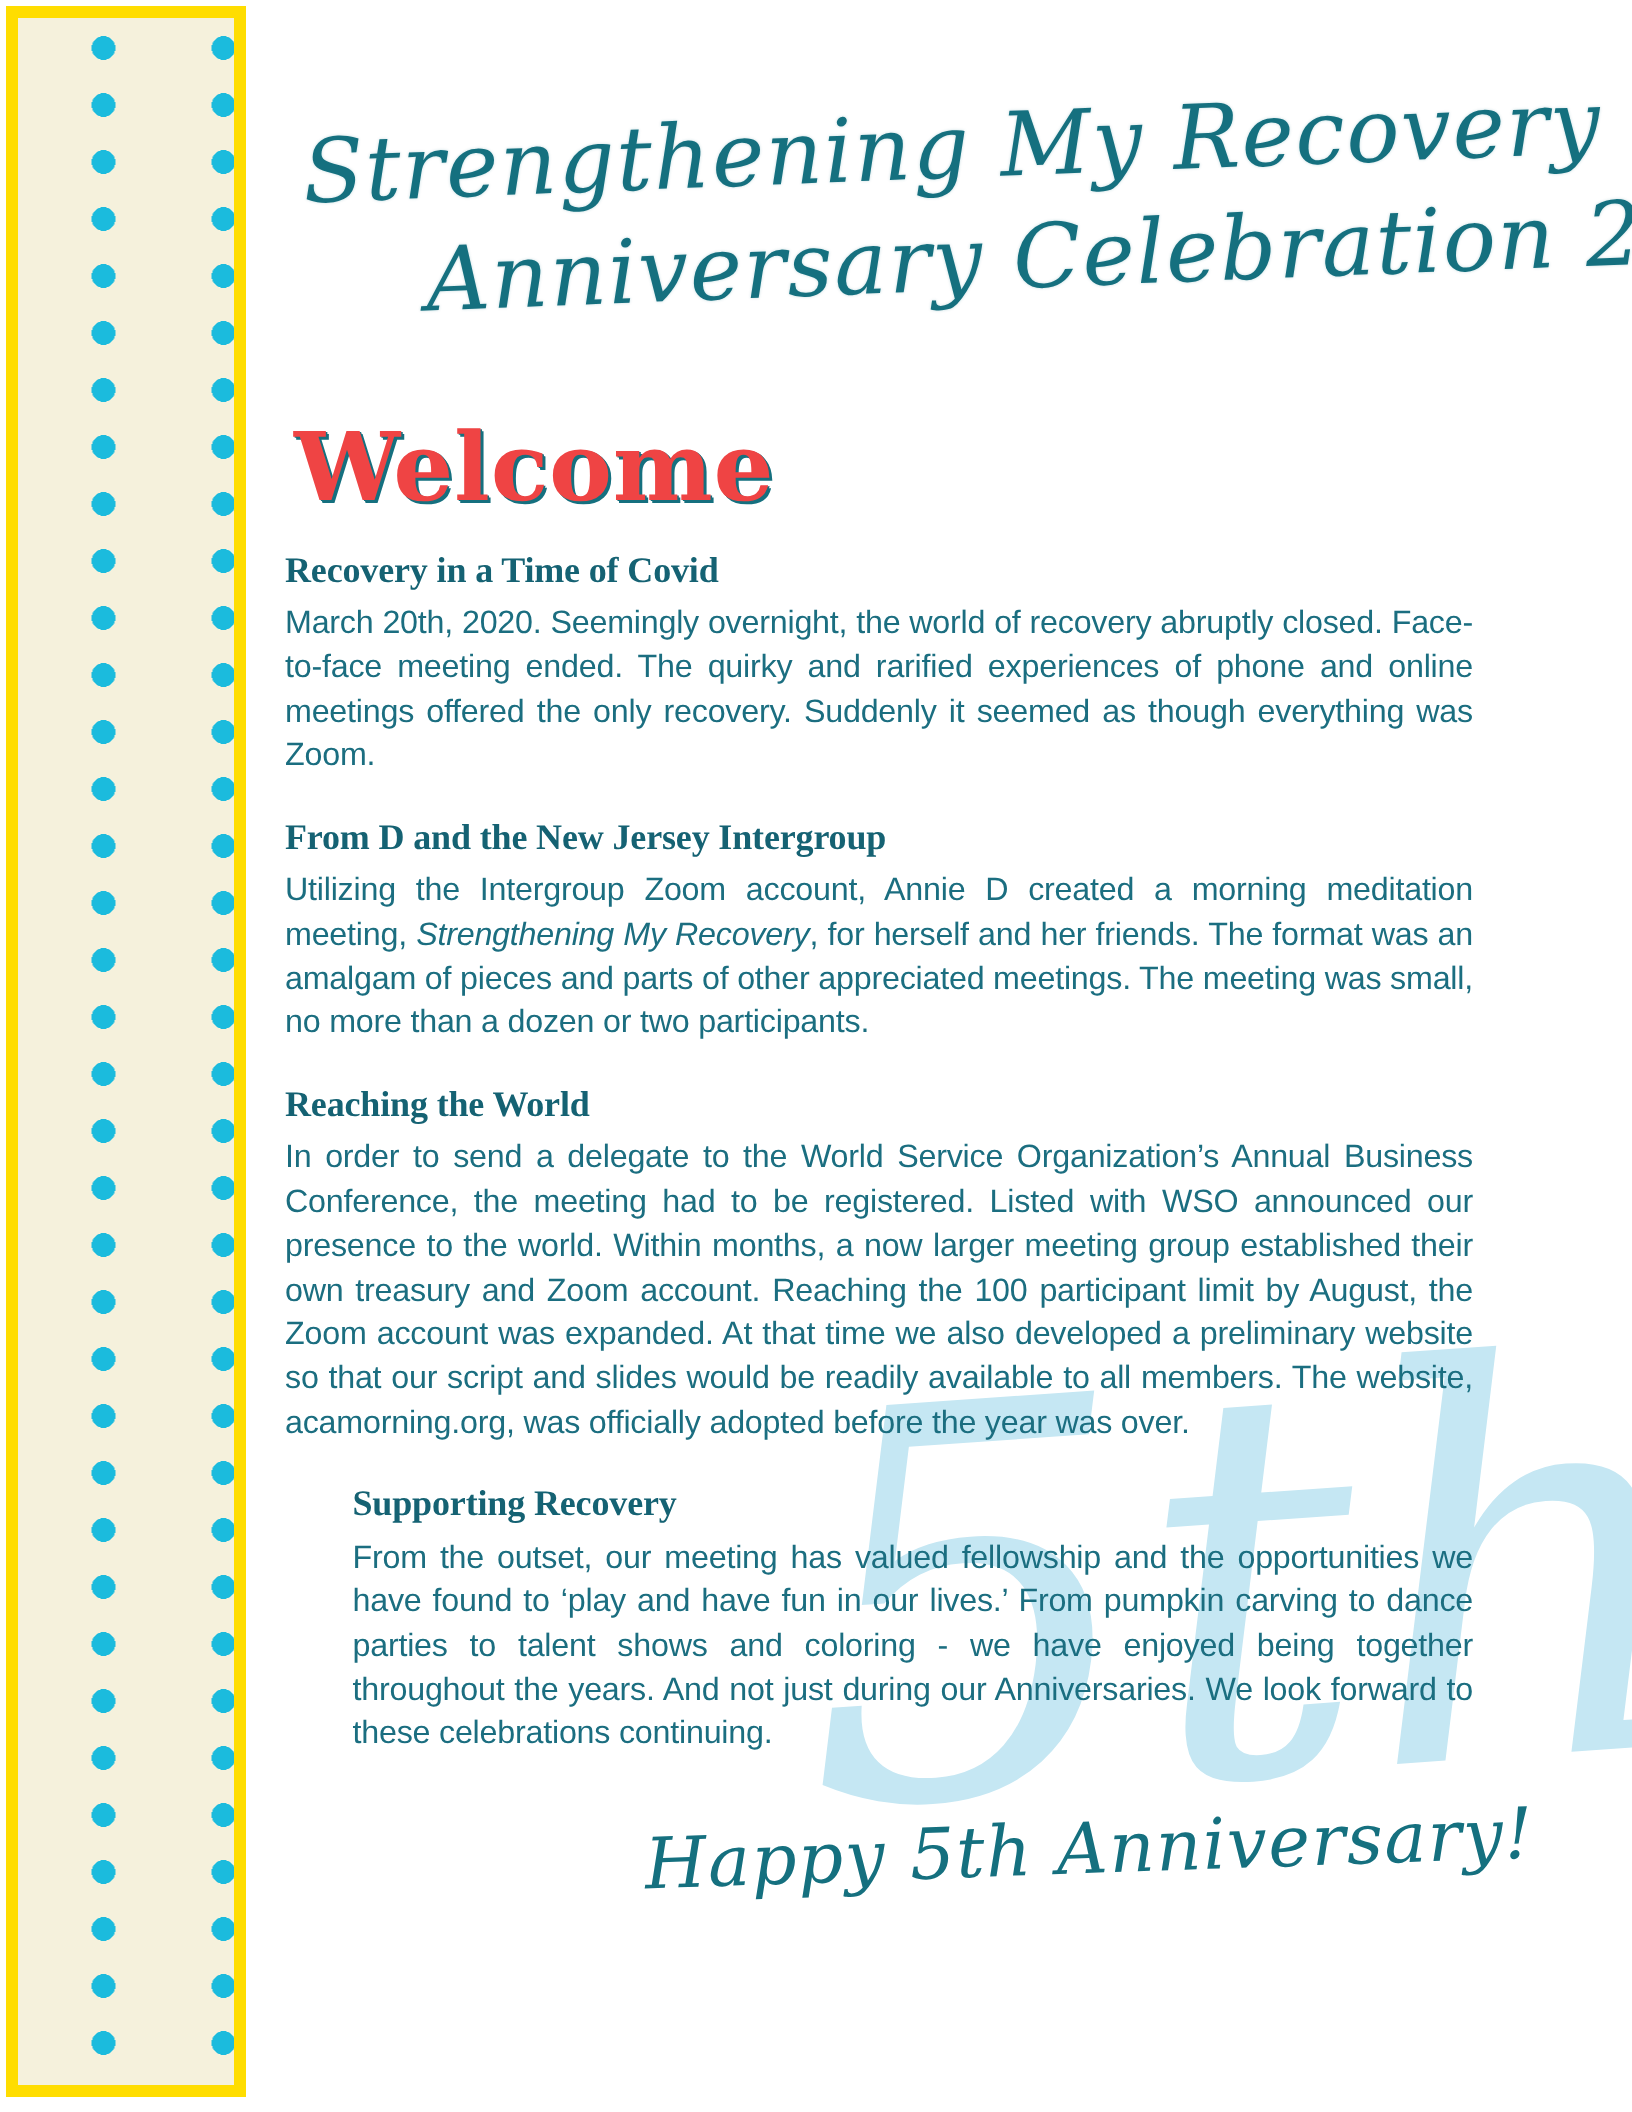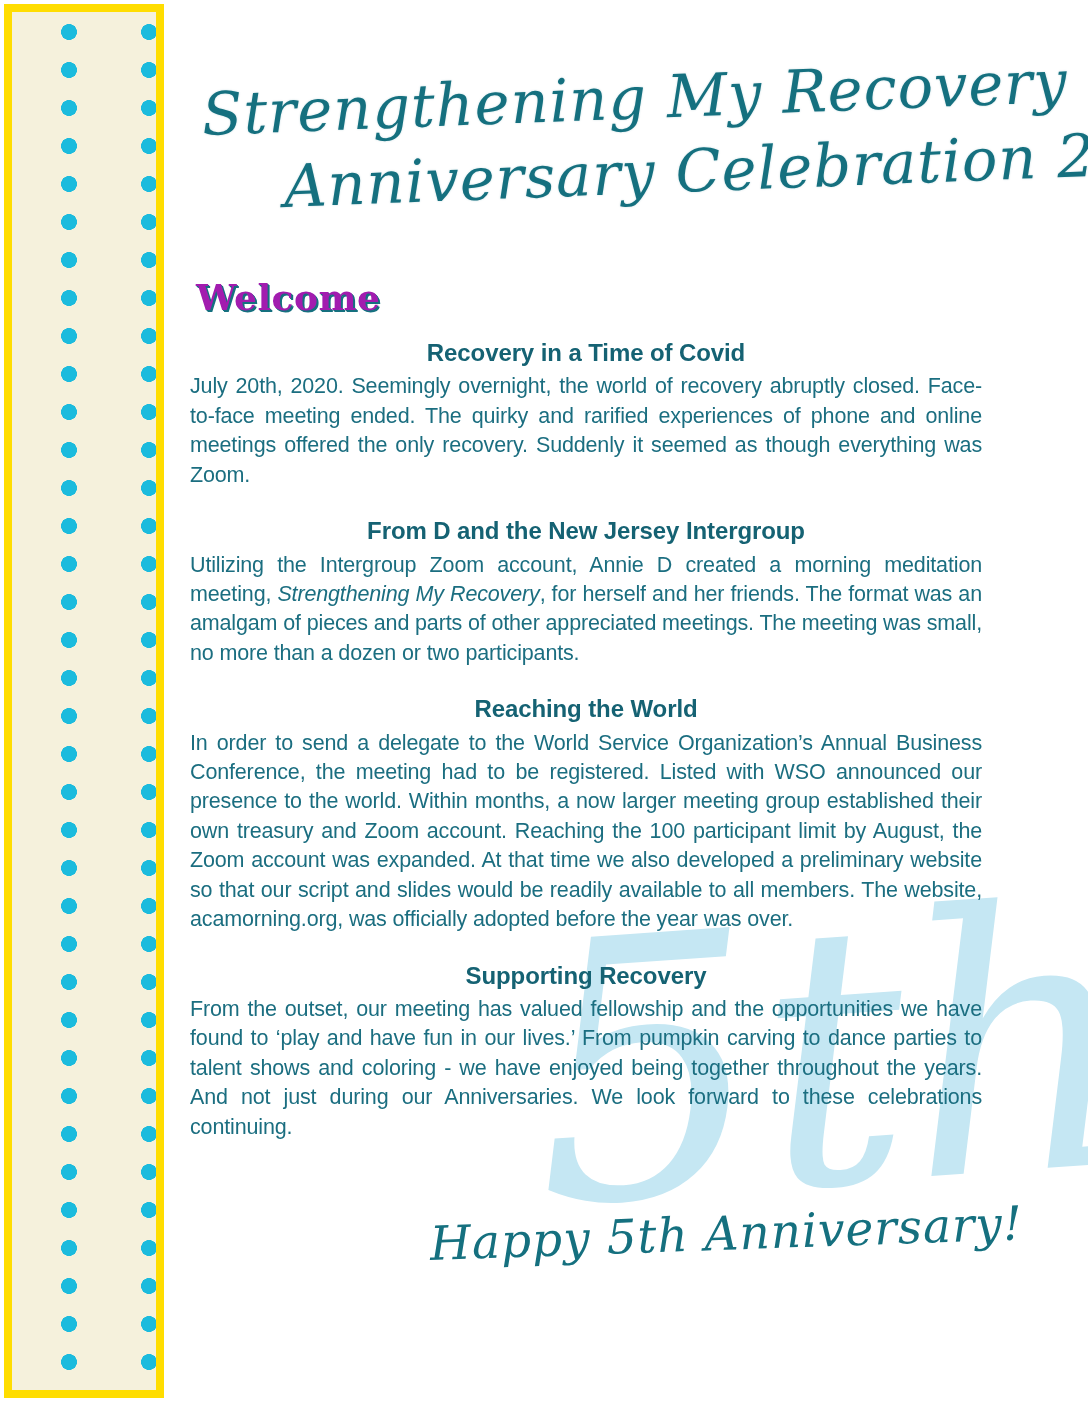--- a/index.html
+++ b/index.html
@@ -98,42 +98,41 @@
   
   .content {
     position: absolute;
     left: 190px;
     top: 278px;
     width: 792px;
     z-index: 2;
   }
 
   .welcome {
-    color: #a21caf;
+    color: #ef4444;
     font-family: "DejaVu Serif", serif;
     font-weight: 700;
-    font-size: 36px;
+    font-size: 63px;
     line-height: 1.06;
     letter-spacing: 0.5px;
     margin: 0 0 22px 6px;
     text-shadow: 2px 2px 0 #15707F, 1px 1px 0 #15707F;
   }
 
   .section { margin-bottom: 26px; }
-  .section:last-of-type { margin-bottom: 0; }
+  .section:last-of-type { margin-bottom: 0; margin-left: 45px; }
 
   .section-heading {
     color: #156273;
-    font-family: Liberation Sans, sans-serif;
+    font-family: Liberation Serif, serif;
     font-weight: 700;
     font-size: 24px;
     line-height: 1.22;
     margin: 0 0 5px 0;
     letter-spacing: -0.1px;
-    text-align: center;
   }
 
   .section-body {
     color: #1B6E80;
     font-family: "Liberation Sans", sans-serif;
     font-weight: 400;
     font-size: 21.5px;
     line-height: 1.37;
     text-align: justify;
     text-justify: inter-word;
@@ -174,21 +173,21 @@
   <div class="watermark">
     <div class="watermark-text">5th</div>
   </div>
 
   <div class="content">
     <h1 class="welcome">Welcome</h1>
 
     <div class="section">
       <h2 class="section-heading">Recovery in a Time of Covid</h2>
       <p class="section-body">
-        <span>July 20th, 2020. Seemingly overnight, the world of recovery abruptly closed. Face-to-face meeting ended. The quirky and rarified experiences of phone and online meetings offered the only recovery. Suddenly it seemed as though everything was Zoom.</span><em></em><span></span>
+        <span>March 20th, 2020. Seemingly overnight, the world of recovery abruptly closed. Face-to-face meeting ended. The quirky and rarified experiences of phone and online meetings offered the only recovery. Suddenly it seemed as though everything was Zoom.</span><em></em><span></span>
       </p>
     </div>
 
     <div class="section">
       <h2 class="section-heading">From D and the New Jersey Intergroup</h2>
       <p class="section-body">
         <span>Utilizing the Intergroup Zoom account, Annie D created a morning meditation meeting, </span><em>Strengthening My Recovery</em><span>, for herself and her friends. The format was an amalgam of pieces and parts of other appreciated meetings. The meeting was small, no more than a dozen or two participants.</span>
       </p>
     </div>
 

